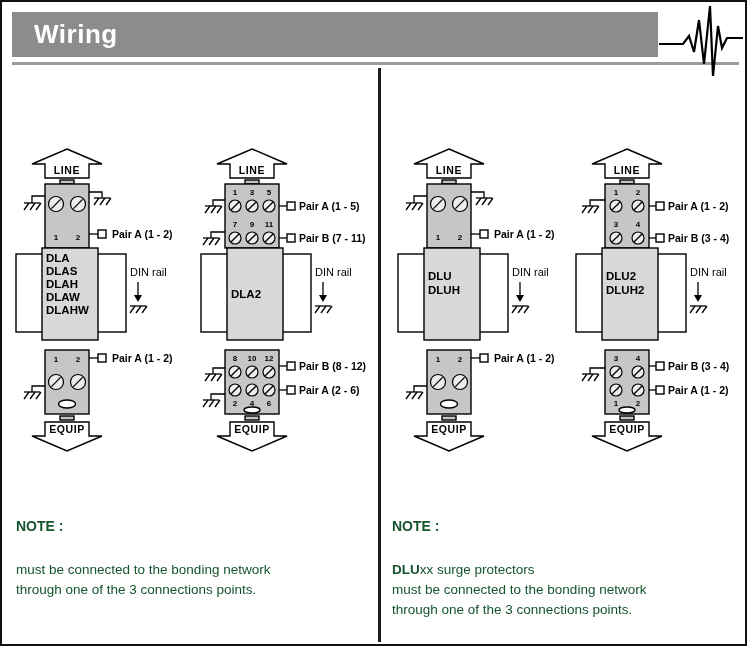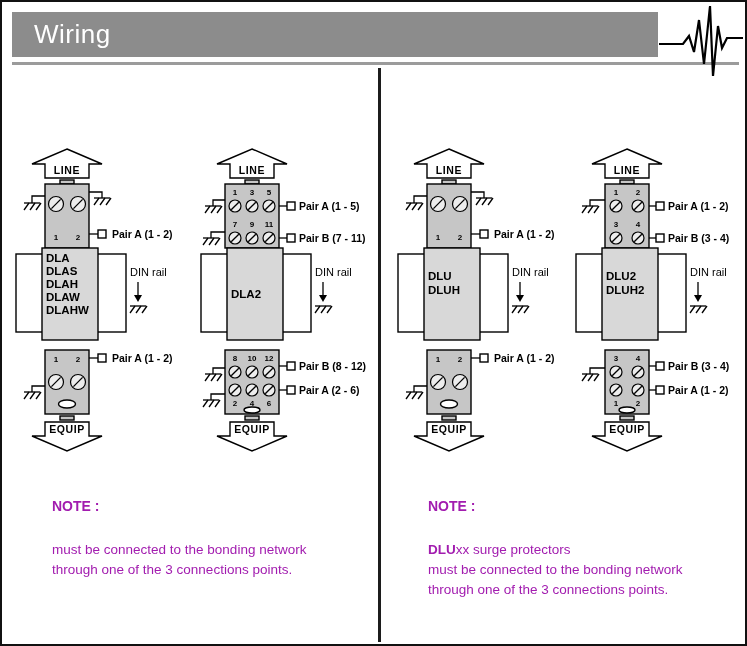--- a/index.html
+++ b/index.html
@@ -1,40 +1,40 @@
 <!DOCTYPE html>
 <html><head>
 <meta charset="utf-8">
 <style>
   * { margin:0; padding:0; box-sizing:border-box; }
   html,body { background:#fff; }
   body { font-family:"Liberation Sans", sans-serif; }
   .page { position:relative; width:747px; height:646px; background:#fff; border:2px solid #111; overflow:hidden; }
 
   .title-bar { position:absolute; left:10px; top:10px; width:646px; height:45px; background:#8c8c8c; display:flex; align-items:center; padding-left:22px; }
-  .title-bar .title { color:#fff; font-size:26px; font-weight:normal; letter-spacing:0.5px; }
+  .title-bar .title { color:#fff; font-size:26px; font-weight:bold; letter-spacing:0.5px; }
   .header-rule { position:absolute; left:10px; top:60px; width:727px; height:3px; background:#9b9b9b; }
   .pulse { position:absolute; left:657px; top:2px; overflow:visible; }
 
   .divider { position:absolute; left:376px; top:66px; width:3px; height:574px; background:#1c1c1c; }
 
   .diagram-svg { position:absolute; top:146px; overflow:visible; }
   svg .outline { fill:#fff; stroke:#000; stroke-width:1.4; }
   svg .block   { fill:#c6c6c6; stroke:#000; stroke-width:1.4; }
   svg .bodybox { fill:#d8d8d8; stroke:#000; stroke-width:1.4; }
   svg .screw   { fill:#ededed; stroke:#000; stroke-width:1.2; }
   svg .wire    { stroke:#000; stroke-width:1.3; fill:none; }
   svg text { fill:#000; }
   svg .num { font-size:8px; font-weight:bold; text-anchor:middle; }
   svg .pairlbl { font-size:10.5px; font-weight:bold; }
   svg .model { font-size:11.5px; font-weight:bold; }
   svg .banner-label { font-size:10.5px; font-weight:bold; text-anchor:middle; letter-spacing:0.6px; }
   svg .dinlbl { font-size:11px; }
 
-  .note { position:absolute; top:496px; width:360px; font-size:13.5px; color:#a21caf;margin-left:36px; }
+  .note { position:absolute; top:516px; width:360px; font-size:13.5px; color:#14532d; }
   .note-heading { font-weight:bold; font-size:14px; margin-bottom:26px; }
   .note-line { line-height:20px; }
   .b { font-weight:bold; }
 </style>
 </head>
 <body>
 
 <div class="page">
 
   <div class="title-bar">

